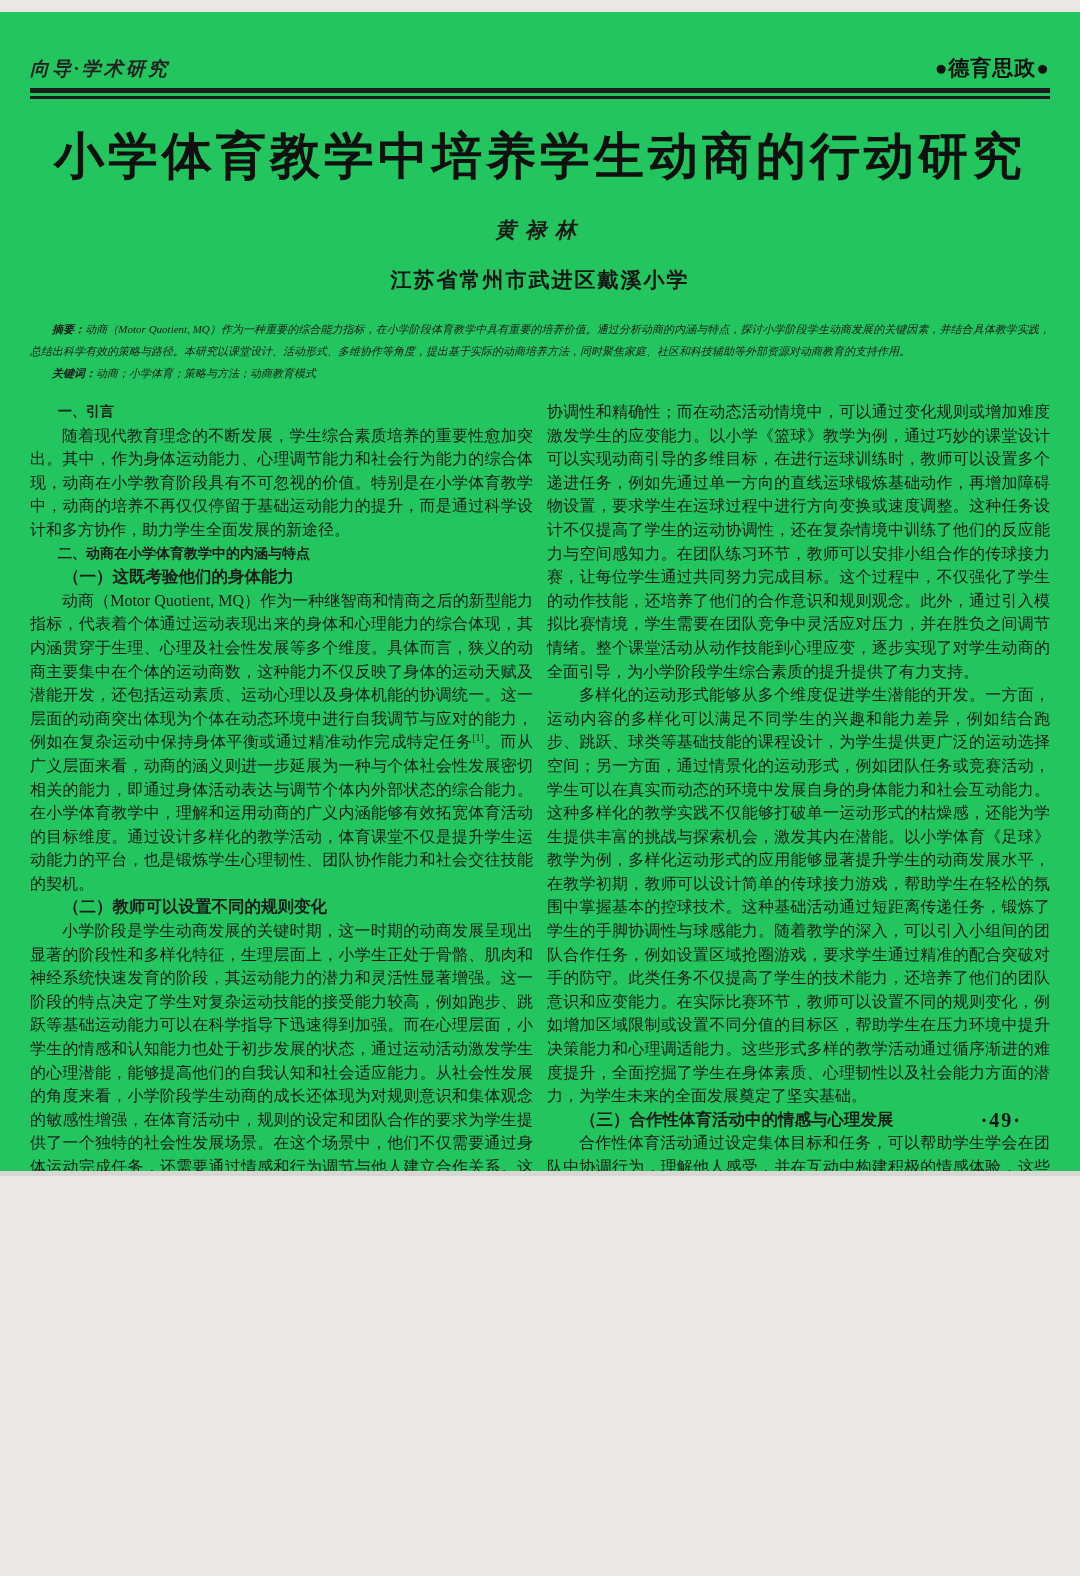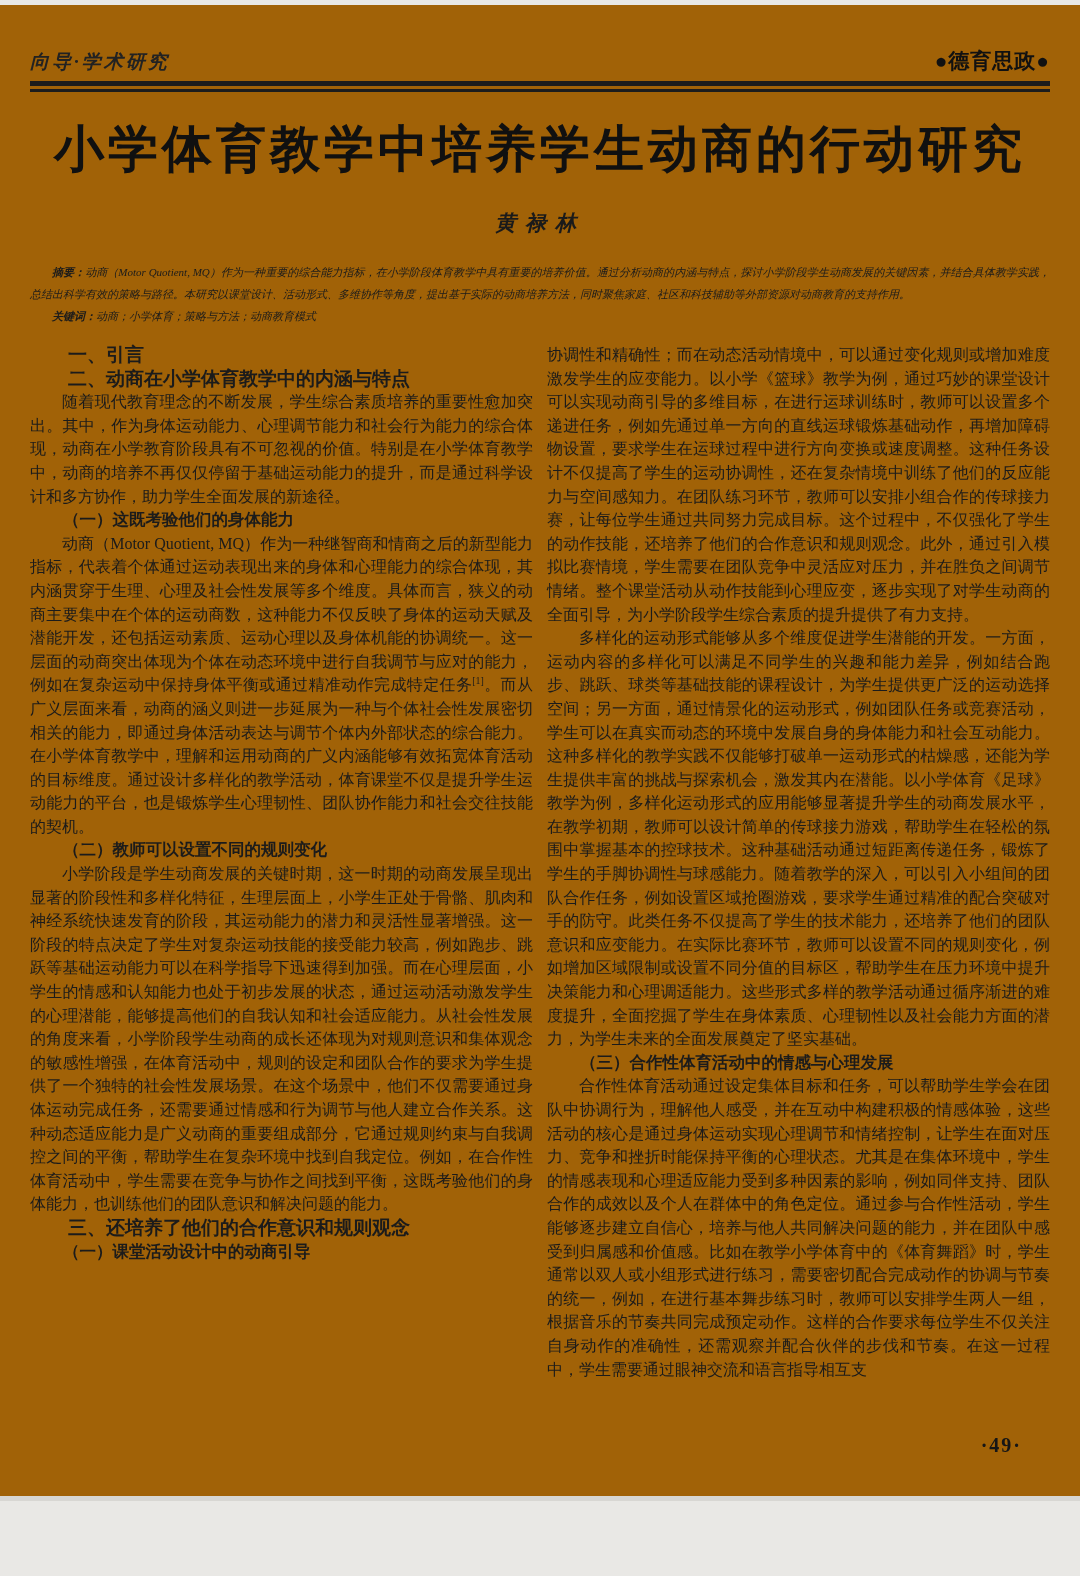--- a/index.html
+++ b/index.html
@@ -1,21 +1,21 @@
 <!DOCTYPE html>
 <html><head>
 <meta charset="utf-8">
 <style>
   html,body{margin:0;padding:0;}
   body{background:#e9e8e5;}
   .page{
     position:relative;
-    width:1080px;height:1496px;
-    margin:5px auto;
-    background:#a16207;
+    width:1080px;height:1164px;
+    margin:12px auto;
+    background:#22c55e;
     overflow:hidden;
     color:#1b1b1b;
     font-family:"Liberation Serif","DejaVu Serif",serif;
   }
   .inner{padding:0 30px;}
   
   .header-row{
     display:flex;justify-content:space-between;align-items:flex-end;
     padding-top:42px;
   }
@@ -61,21 +61,21 @@
   .kw-line{margin-top:2px;}
   
   .cols{
     display:flex;gap:14px;margin-top:16px;
     font-size:16px;line-height:23.6px;
   }
   .col{flex:1 1 0;min-width:0;text-align:justify;}
   .blk{margin:0;}
   .blk.h1{
     font-family:"Liberation Sans","DejaVu Sans",sans-serif;
-    font-weight:bold;text-indent:2em;font-size:19px;
+    font-weight:bold;text-indent:2em;font-size:14px;
   }
   .blk.h2{
     font-weight:bold;text-indent:2em;font-size:16.5px;
   }
   .blk.p{text-indent:2em;}
   .blk.pc{text-indent:0;}
   sup{font-size:0.62em;vertical-align:super;line-height:0;}
   
   .page-number{
     position:absolute;right:58px;bottom:44px;
@@ -93,31 +93,32 @@
   <div class="inner">
 
     <div class="header-row">
       <span class="journal-name">向导·学术研究</span>
       <span class="column-tag">●德育思政●</span>
     </div>
     <div class="double-rule"></div>
 
     <div class="article-title">小学体育教学中培养学生动商的行动研究</div>
     <div class="author">黄禄林</div>
+    <div class="affiliation">江苏省常州市武进区戴溪小学</div>
 
     <div class="abstract-block">
       <p><span class="lbl">摘要：</span><span>动商（Motor Quotient, MQ）作为一种重要的综合能力指标，在小学阶段体育教学中具有重要的培养价值。通过分析动商的内涵与特点，探讨小学阶段学生动商发展的关键因素，并结合具体教学实践，总结出科学有效的策略与路径。本研究以课堂设计、活动形式、多维协作等角度，提出基于实际的动商培养方法，同时聚焦家庭、社区和科技辅助等外部资源对动商教育的支持作用。</span></p>
       <p class="kw-line"><span class="lbl">关键词：</span><span>动商；小学体育；策略与方法；动商教育模式</span></p>
     </div>
 
     <div class="cols">
       <div class="col">
           <div class="blk h1">一、引言</div>
+          <div class="blk p">随着现代教育理念的不断发展，学生综合素质培养的重要性愈加突出。其中，作为身体运动能力、心理调节能力和社会行为能力的综合体现，动商在小学教育阶段具有不可忽视的价值。特别是在小学体育教学中，动商的培养不再仅仅停留于基础运动能力的提升，而是通过科学设计和多方协作，助力学生全面发展的新途径。</div>
           <div class="blk h1">二、动商在小学体育教学中的内涵与特点</div>
-          <div class="blk p">随着现代教育理念的不断发展，学生综合素质培养的重要性愈加突出。其中，作为身体运动能力、心理调节能力和社会行为能力的综合体现，动商在小学教育阶段具有不可忽视的价值。特别是在小学体育教学中，动商的培养不再仅仅停留于基础运动能力的提升，而是通过科学设计和多方协作，助力学生全面发展的新途径。</div>
           <div class="blk h2">（一）这既考验他们的身体能力</div>
           <div class="blk p">动商（Motor Quotient, MQ）作为一种继智商和情商之后的新型能力指标，代表着个体通过运动表现出来的身体和心理能力的综合体现，其内涵贯穿于生理、心理及社会性发展等多个维度。具体而言，狭义的动商主要集中在个体的运动商数，这种能力不仅反映了身体的运动天赋及潜能开发，还包括运动素质、运动心理以及身体机能的协调统一。这一层面的动商突出体现为个体在动态环境中进行自我调节与应对的能力，例如在复杂运动中保持身体平衡或通过精准动作完成特定任务<sup>[1]</sup>。而从广义层面来看，动商的涵义则进一步延展为一种与个体社会性发展密切相关的能力，即通过身体活动表达与调节个体内外部状态的综合能力。在小学体育教学中，理解和运用动商的广义内涵能够有效拓宽体育活动的目标维度。通过设计多样化的教学活动，体育课堂不仅是提升学生运动能力的平台，也是锻炼学生心理韧性、团队协作能力和社会交往技能的契机。</div>
           <div class="blk h2">（二）教师可以设置不同的规则变化</div>
           <div class="blk p">小学阶段是学生动商发展的关键时期，这一时期的动商发展呈现出显著的阶段性和多样化特征，生理层面上，小学生正处于骨骼、肌肉和神经系统快速发育的阶段，其运动能力的潜力和灵活性显著增强。这一阶段的特点决定了学生对复杂运动技能的接受能力较高，例如跑步、跳跃等基础运动能力可以在科学指导下迅速得到加强。而在心理层面，小学生的情感和认知能力也处于初步发展的状态，通过运动活动激发学生的心理潜能，能够提高他们的自我认知和社会适应能力。从社会性发展的角度来看，小学阶段学生动商的成长还体现为对规则意识和集体观念的敏感性增强，在体育活动中，规则的设定和团队合作的要求为学生提供了一个独特的社会性发展场景。在这个场景中，他们不仅需要通过身体运动完成任务，还需要通过情感和行为调节与他人建立合作关系。这种动态适应能力是广义动商的重要组成部分，它通过规则约束与自我调控之间的平衡，帮助学生在复杂环境中找到自我定位。例如，在合作性体育活动中，学生需要在竞争与协作之间找到平衡，这既考验他们的身体能力，也训练他们的团队意识和解决问题的能力。</div>
           <div class="blk h1">三、还培养了他们的合作意识和规则观念</div>
           <div class="blk h2">（一）课堂活动设计中的动商引导</div>
         </div>
       <div class="col">
           <div class="blk pc">协调性和精确性；而在动态活动情境中，可以通过变化规则或增加难度激发学生的应变能力。以小学《篮球》教学为例，通过巧妙的课堂设计可以实现动商引导的多维目标，在进行运球训练时，教师可以设置多个递进任务，例如先通过单一方向的直线运球锻炼基础动作，再增加障碍物设置，要求学生在运球过程中进行方向变换或速度调整。这种任务设计不仅提高了学生的运动协调性，还在复杂情境中训练了他们的反应能力与空间感知力。在团队练习环节，教师可以安排小组合作的传球接力赛，让每位学生通过共同努力完成目标。这个过程中，不仅强化了学生的动作技能，还培养了他们的合作意识和规则观念。此外，通过引入模拟比赛情境，学生需要在团队竞争中灵活应对压力，并在胜负之间调节情绪。整个课堂活动从动作技能到心理应变，逐步实现了对学生动商的全面引导，为小学阶段学生综合素质的提升提供了有力支持。</div>
           <div class="blk p">多样化的运动形式能够从多个维度促进学生潜能的开发。一方面，运动内容的多样化可以满足不同学生的兴趣和能力差异，例如结合跑步、跳跃、球类等基础技能的课程设计，为学生提供更广泛的运动选择空间；另一方面，通过情景化的运动形式，例如团队任务或竞赛活动，学生可以在真实而动态的环境中发展自身的身体能力和社会互动能力。这种多样化的教学实践不仅能够打破单一运动形式的枯燥感，还能为学生提供丰富的挑战与探索机会，激发其内在潜能。以小学体育《足球》教学为例，多样化运动形式的应用能够显著提升学生的动商发展水平，在教学初期，教师可以设计简单的传球接力游戏，帮助学生在轻松的氛围中掌握基本的控球技术。这种基础活动通过短距离传递任务，锻炼了学生的手脚协调性与球感能力。随着教学的深入，可以引入小组间的团队合作任务，例如设置区域抢圈游戏，要求学生通过精准的配合突破对手的防守。此类任务不仅提高了学生的技术能力，还培养了他们的团队意识和应变能力。在实际比赛环节，教师可以设置不同的规则变化，例如增加区域限制或设置不同分值的目标区，帮助学生在压力环境中提升决策能力和心理调适能力。这些形式多样的教学活动通过循序渐进的难度提升，全面挖掘了学生在身体素质、心理韧性以及社会能力方面的潜力，为学生未来的全面发展奠定了坚实基础。</div>

